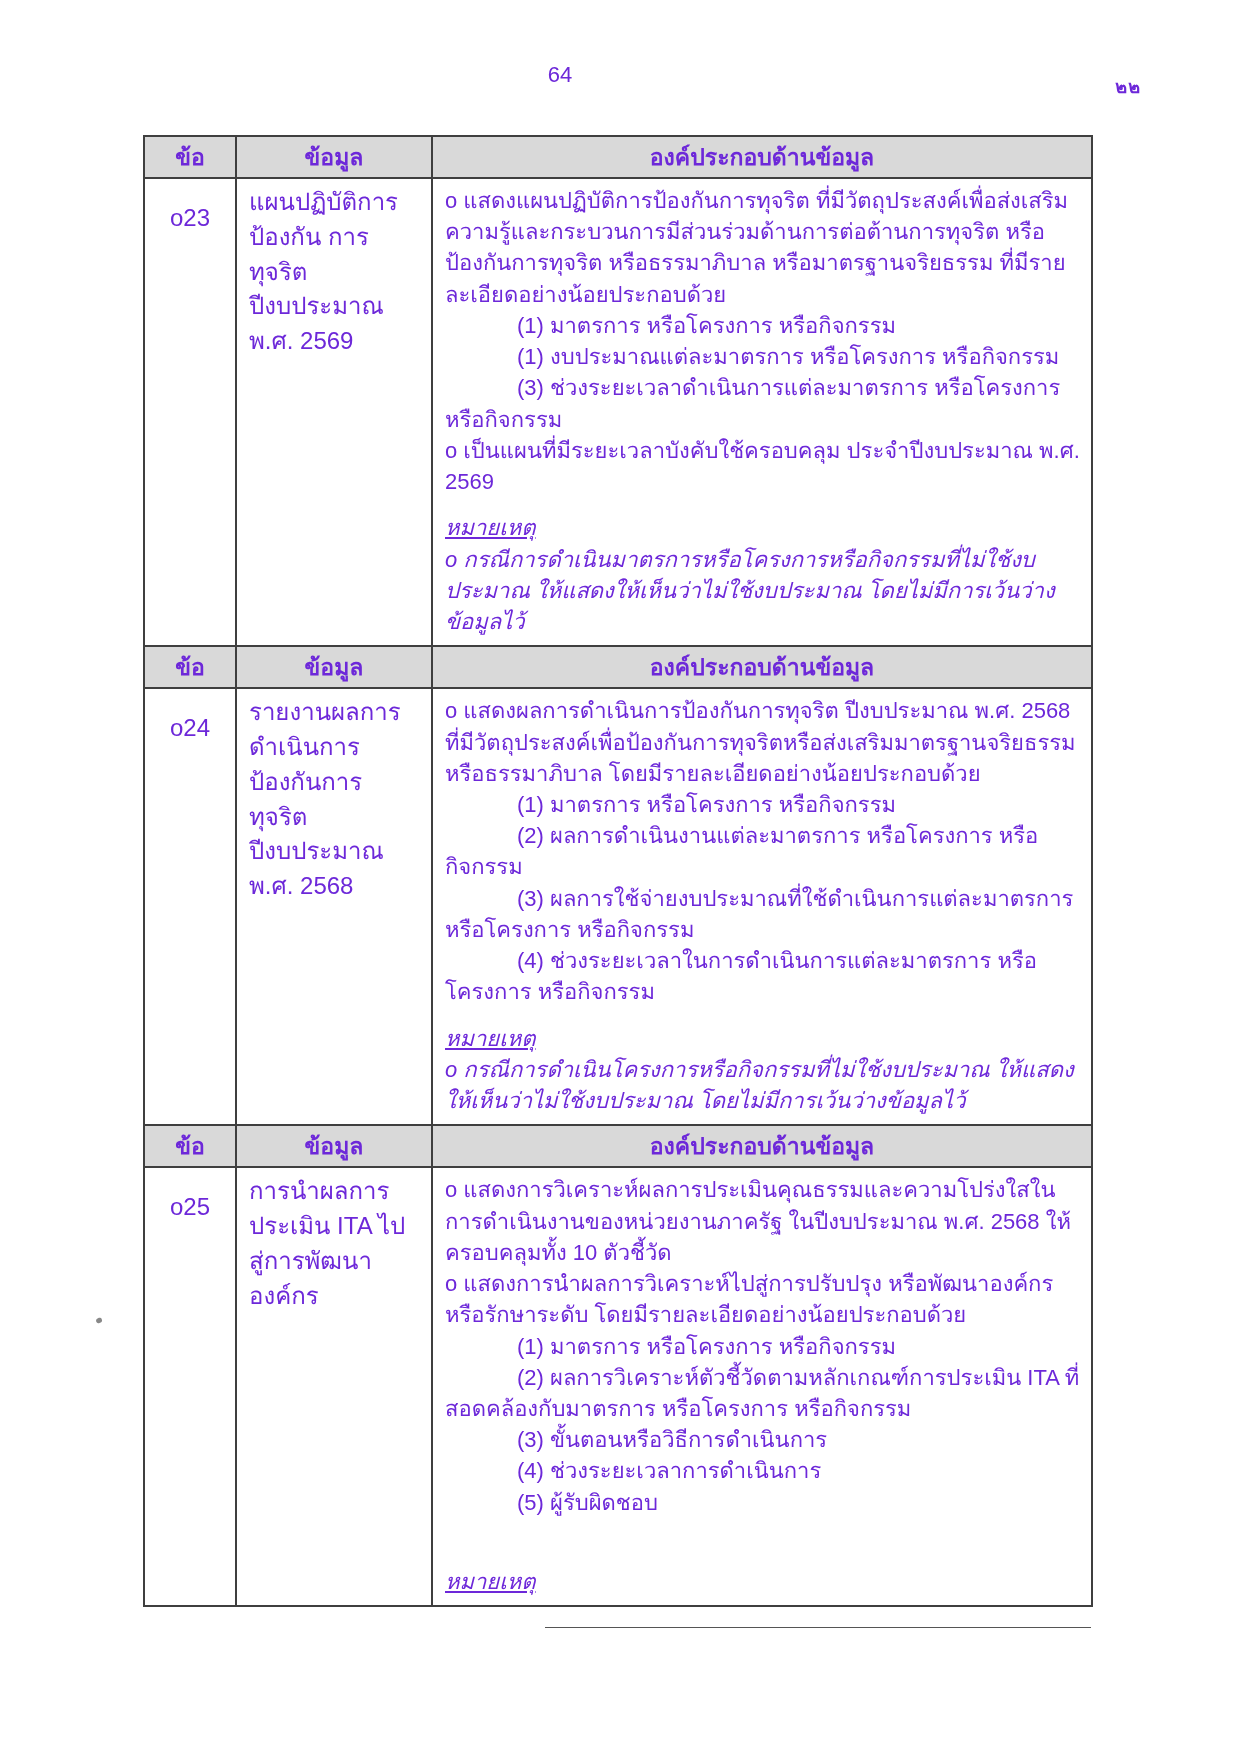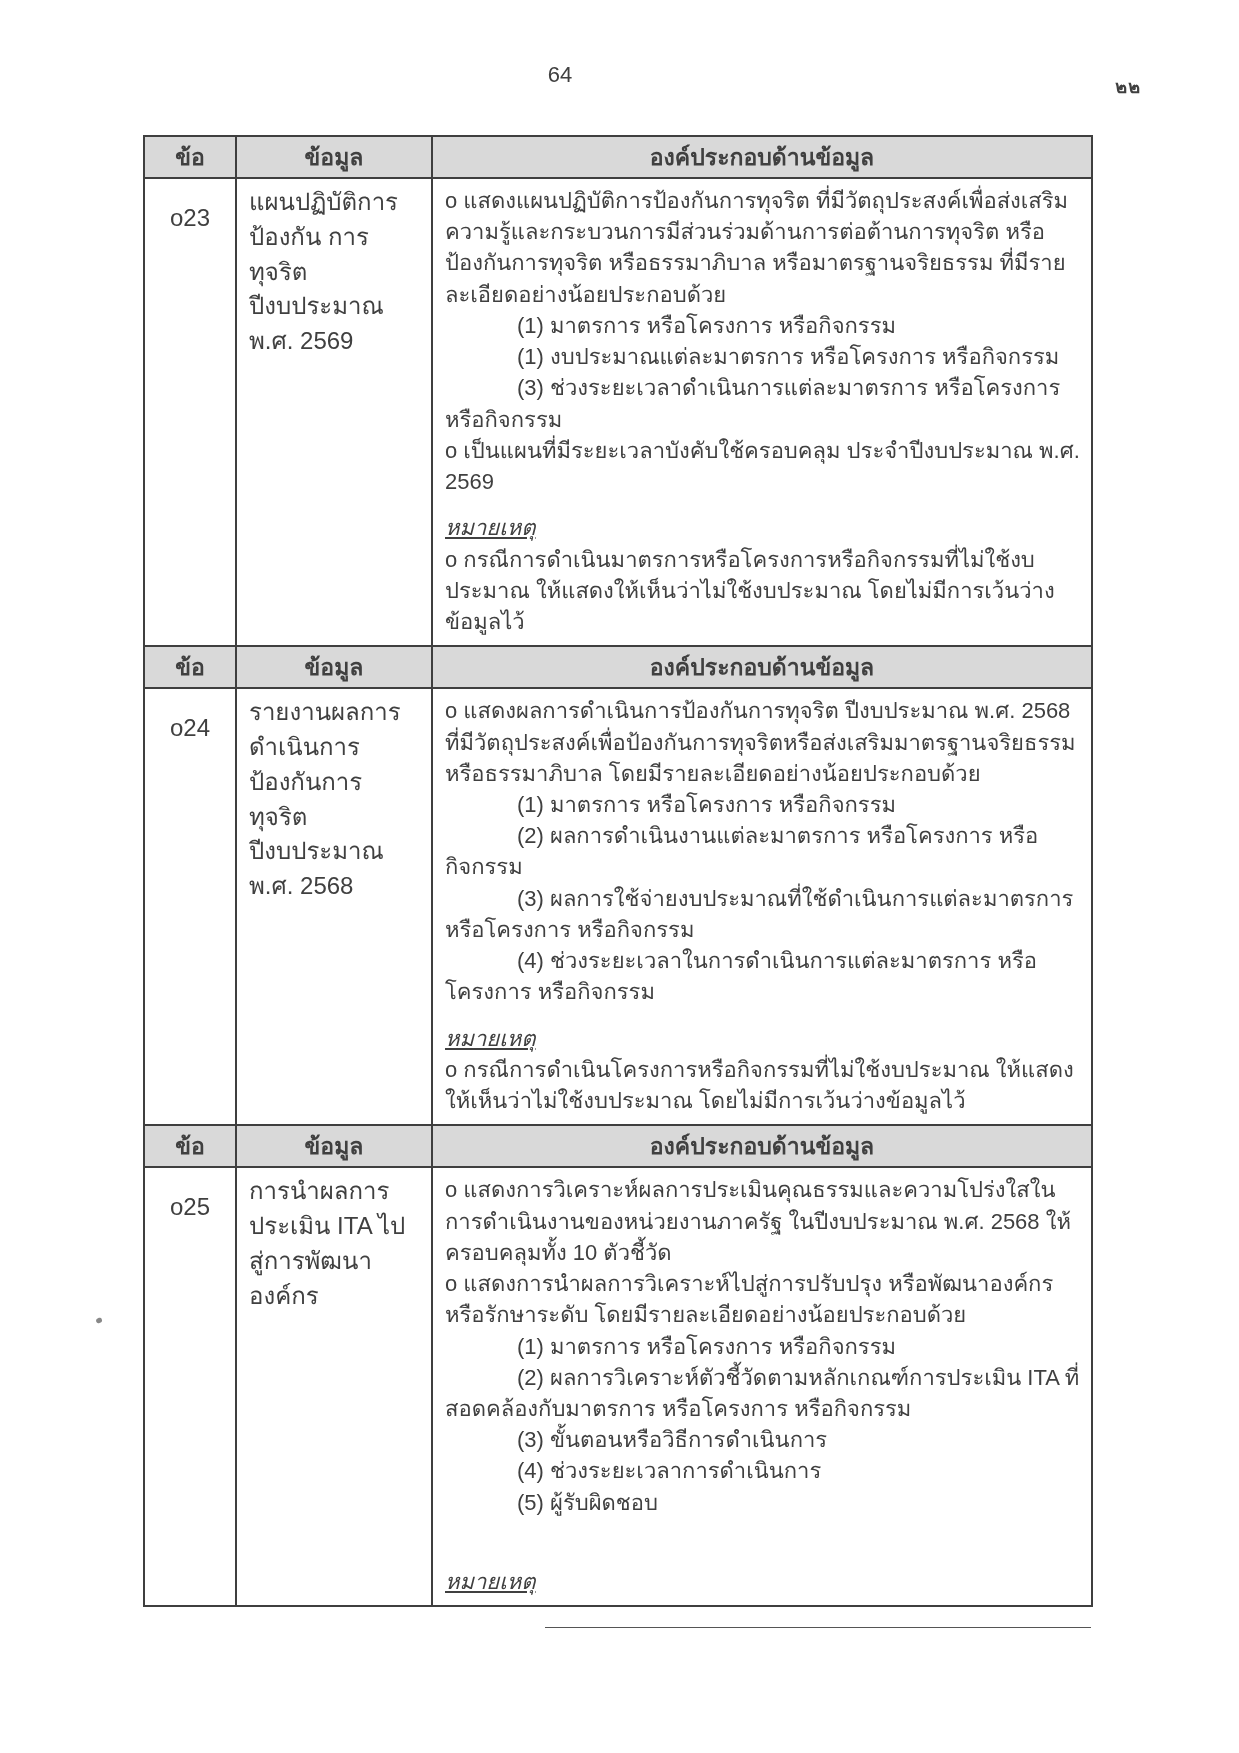--- a/index.html
+++ b/index.html
@@ -2,21 +2,21 @@
 <html><head>
 <meta charset="utf-8">
 <style>
   html, body { margin: 0; padding: 0; background: #ffffff; }
   .sheet {
     position: relative;
     width: 1239px;
     height: 1753px;
     background: #ffffff;
     font-family: "Liberation Sans", sans-serif;
-    color: #404040;
+    color: #6d28d9;
     overflow: hidden;
   }
   .page-number {
     position: absolute;
     top: 62px; left: 0; width: 1120px;
     text-align: center;
     font-size: 22px;
   }
   .corner-number {
     position: absolute;
@@ -71,21 +71,21 @@
     line-height: 1.42;
     padding: 6px 10px 8px 12px;
   }
   .comp-cell p { margin: 0; }
   .comp-cell p.item { text-indent: 72px; }
   .comp-cell p.note-title {
     font-style: italic;
     text-decoration: underline;
     margin-top: 15px;
   }
-  .comp-cell p.note { }
+  .comp-cell p.note { font-style: italic; }
   .comp-cell div.spacer { height: 33px; }
   .footer-divider {
     position: absolute;
     left: 545px; top: 1627px;
     width: 546px; height: 0;
     border-top: 1.5px solid #555555;
   }
   .footer-text {
     position: absolute;
     top: 1636px; right: 148px;

